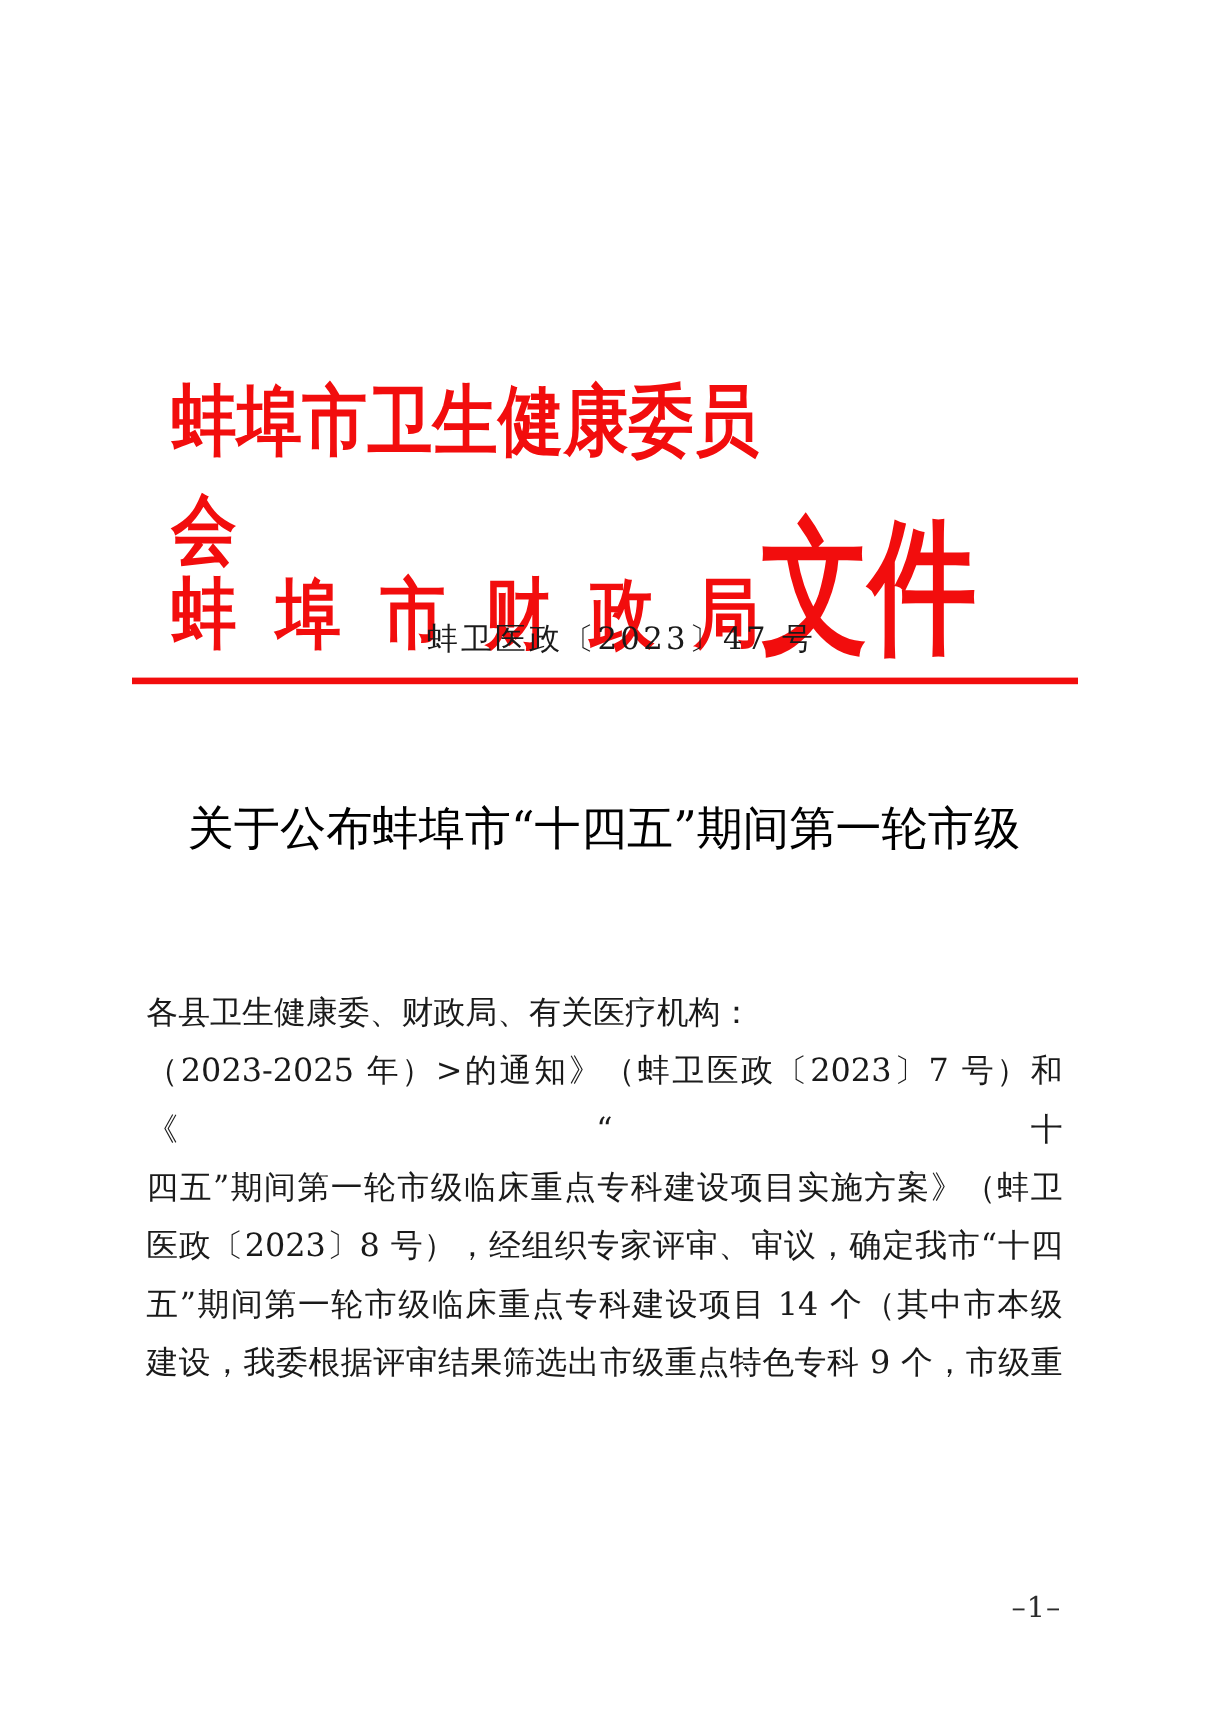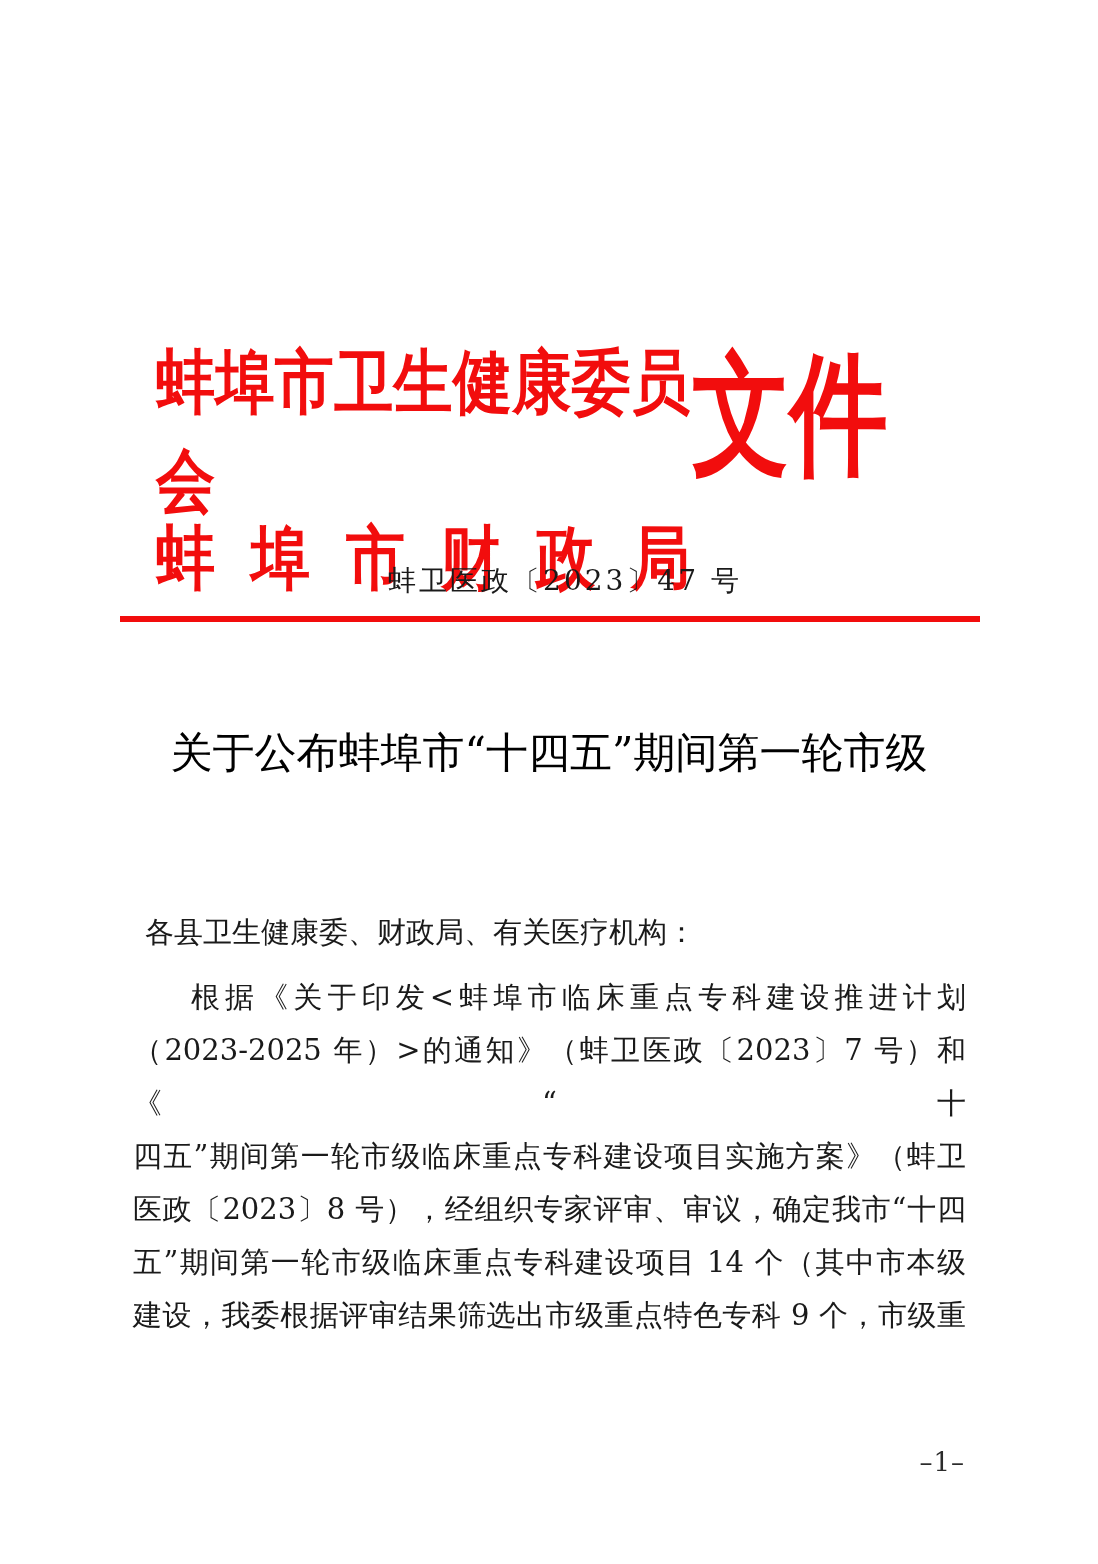--- a/index.html
+++ b/index.html
@@ -13,21 +13,21 @@
     color: #1a1a1a;
   }
 
   
   .doc-header {
     position: absolute;
     top: 348px;
     left: 156px;
     width: 800px;
     display: flex;
-    align-items: flex-start;
+    align-items: flex-end;
   }
   .agency-block { width: 614px; }
   .agency-line {
     color: #f20d0d;
     font-weight: bold;
     font-size: 59px;
     line-height: 84px;
     text-align: justify;
     text-align-last: justify;
     transform: scaleY(1.18);
@@ -84,21 +84,21 @@
   
   .doc-body {
     position: absolute;
     top: 894px;
     left: 133px;
     width: 833px;
     font-size: 29px;
     line-height: 53px;
     color: #1a1a1a;
   }
-  .salutation { margin: 12px; }
+  .salutation { margin: 0; }
   .bline { }
   .bline.just {
     text-align: justify;
     text-align-last: justify;
   }
   .bline.indent { text-indent: 2em; }
 
   
   .page-number {
     position: absolute;
@@ -126,21 +126,20 @@
 
   <div class="red-rule"></div>
 
   <h1 class="doc-title">
     <div>关于公布蚌埠市“十四五”期间第一轮市级</div>
   </h1>
 
   <section class="doc-body">
     <p class="salutation">各县卫生健康委、财政局、有关医疗机构：</p>
     <div id="body-paragraph">
-        <div class="bline indent just">根据《关于印发&lt;蚌埠市临床重点专科建设推进计划</div>
         <div class="bline just">（2023-2025 年）&gt;的通知》（蚌卫医政〔2023〕7 号）和《“十</div>
         <div class="bline just">四五”期间第一轮市级临床重点专科建设项目实施方案》（蚌卫</div>
         <div class="bline just">医政〔2023〕8 号），经组织专家评审、审议，确定我市“十四</div>
         <div class="bline just">五”期间第一轮市级临床重点专科建设项目 14 个（其中市本级</div>
         <div class="bline just">建设，我委根据评审结果筛选出市级重点特色专科 9 个，市级重</div>
       </div>
   </section>
 
   <div class="page-number">–1–</div>
 

